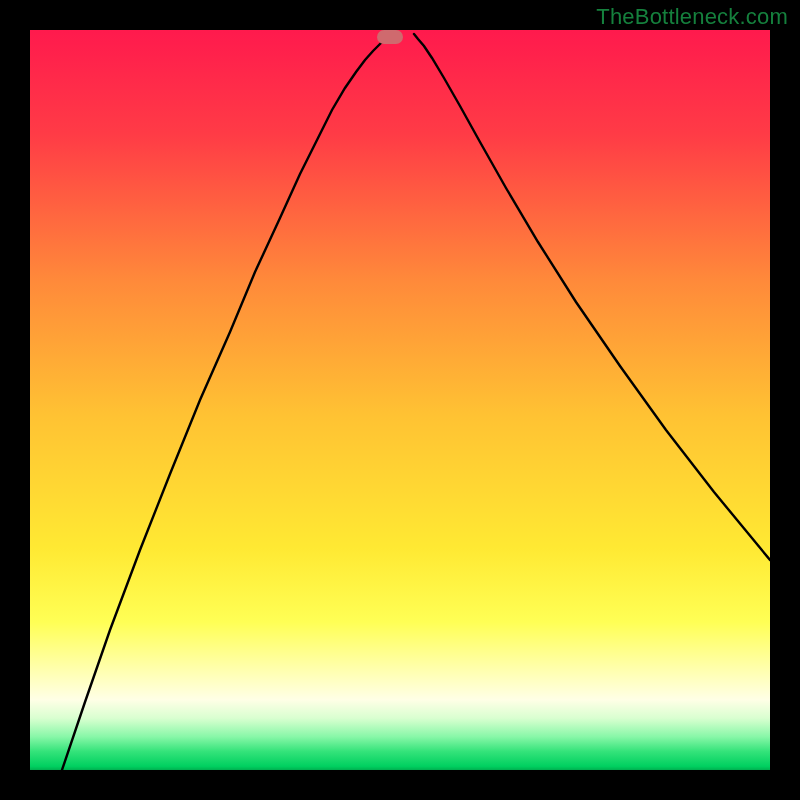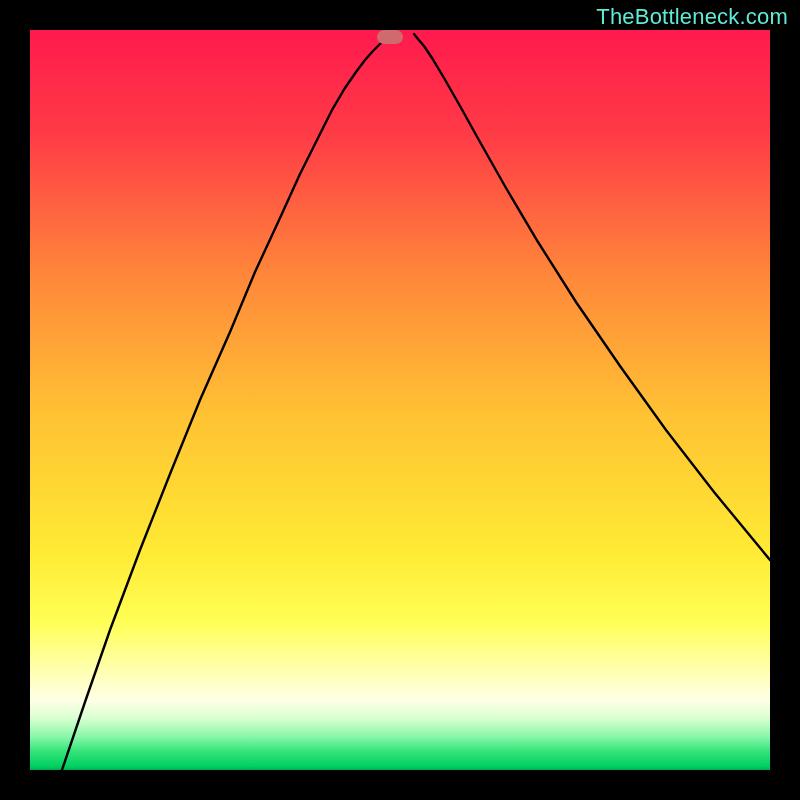--- a/index.html
+++ b/index.html
@@ -28,21 +28,21 @@
     overflow: hidden;
   }
   .gradient {
     position: absolute;
     left: 0; top: 0; right: 0; bottom: 0;
   }
   .watermark {
     position: absolute;
     top: 4px;
     right: 12px;
-    color: #5eead4;
+    color: #15803d;
     font-size: 22px;
     font-weight: 500;
     letter-spacing: 0.2px;
     user-select: none;
   }
   .marker {
     position: absolute;
     background: #cf6a6e;
     border-radius: 8px;
   }

